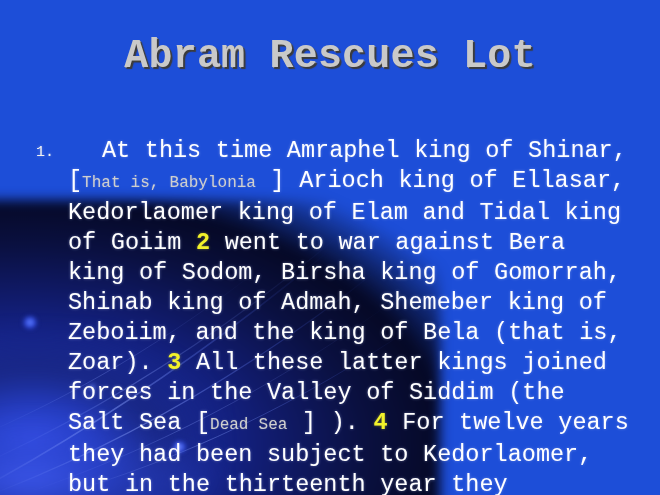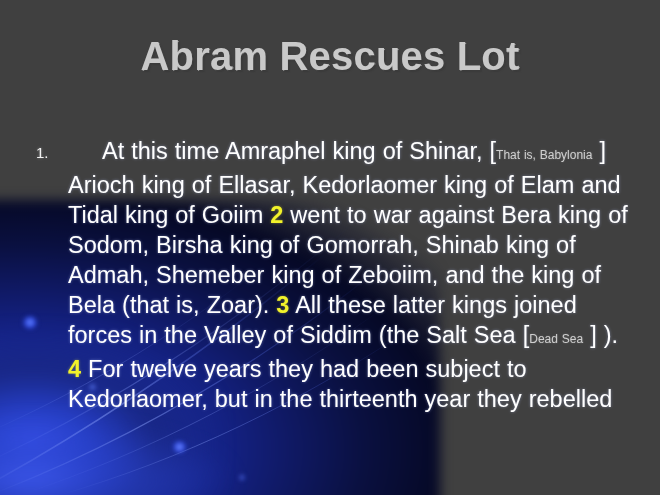--- a/index.html
+++ b/index.html
@@ -6,22 +6,22 @@
   html, body {
     margin: 0;
     padding: 0;
     background: #000;
   }
   #slide {
     position: relative;
     width: 660px;
     height: 495px;
     overflow: hidden;
-    background: #404040;
-    font-family: Liberation Sans, sans-serif;
+    background: #1d4ed8;
+    font-family: Liberation Mono, monospace;
   }
 
   
   .bg-layer {
     position: absolute;
     inset: 0;
     pointer-events: none;
   }
   .glow-main {
     position: absolute;
@@ -130,21 +130,21 @@
     text-shadow: 0 0 3px rgba(190,205,255,.45);
     text-indent: 34px;
     word-spacing: 0.5px;
   }
   .verse {
     color: #f2f22a;
     font-weight: bold;
     text-shadow: 0 0 3px rgba(240,240,60,.45);
   }
   .note {
-    font-size: 12px;
+    font-size: 16px;
     color: #cfcfcf;
     font-weight: normal;
     text-shadow: 0 0 2px rgba(200,200,200,.35);
   }
 </style>
 </head>
 <body>
 
 <div id="slide">
 

